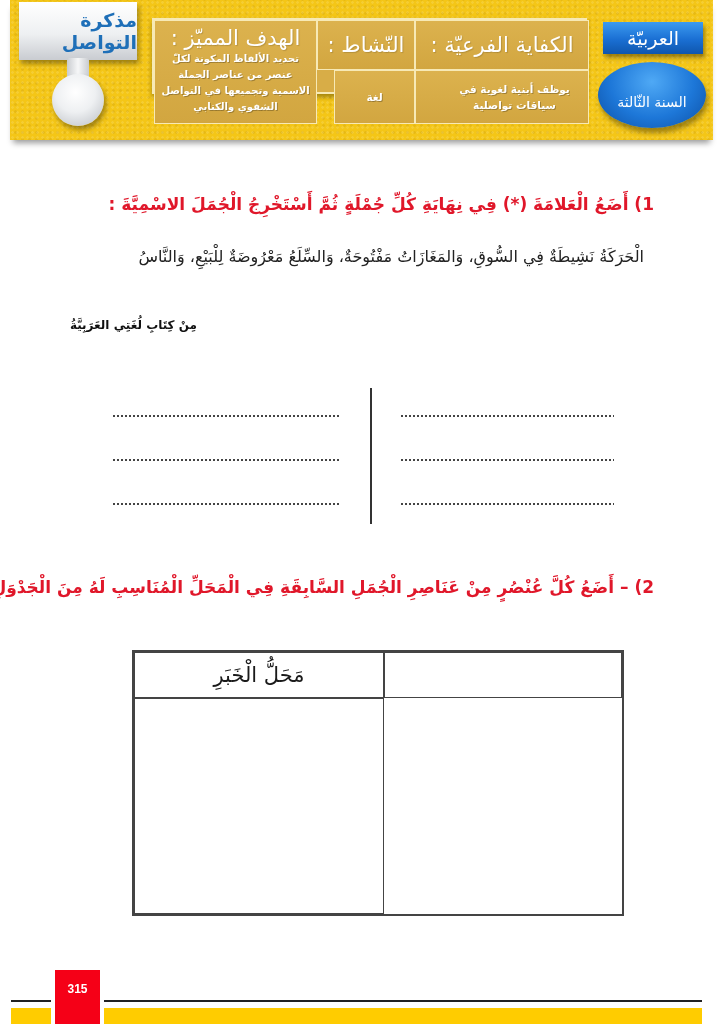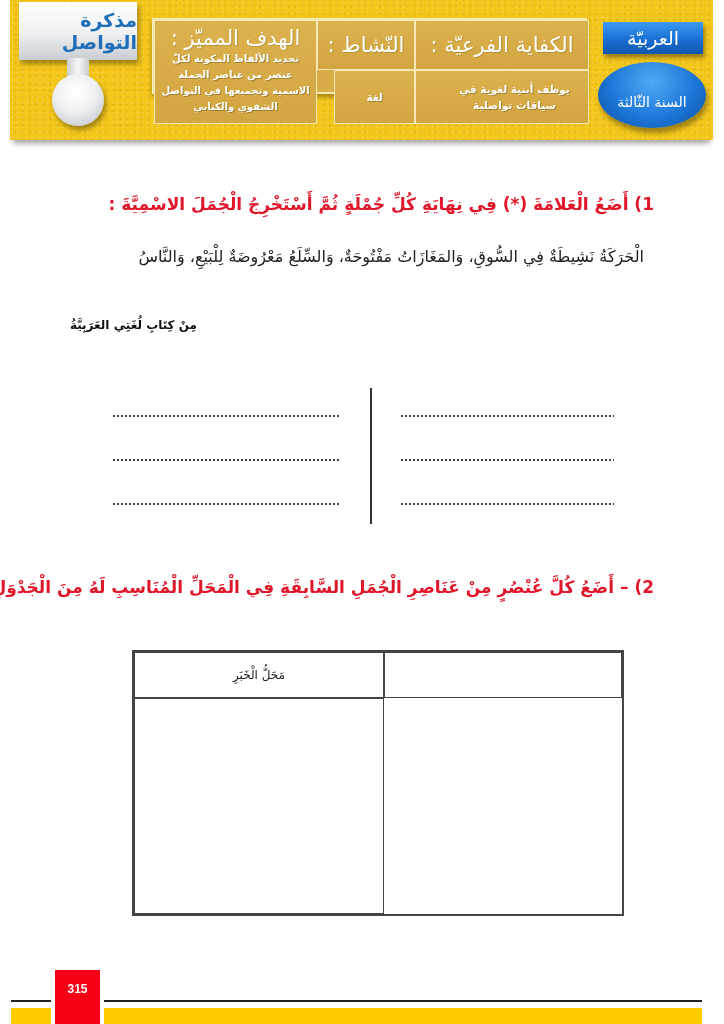--- a/index.html
+++ b/index.html
@@ -159,21 +159,21 @@
   
   .grid-table {
     position: absolute; left: 132px; top: 650px; width: 492px; height: 266px;
     border: 2px solid #444; display: grid;
     grid-template-columns: 250px 1fr; grid-template-rows: 46px 1fr;
     direction: ltr;
   }
   .gt-cell { border: 1px solid #444; }
   .gt-head {
     display: flex; align-items: center; justify-content: center;
-    font-size: 12px; direction: rtl; color: #1a1a1a;
+    font-size: 21px; direction: rtl; color: #1a1a1a;
   }
 
   
   .footer-line-l { position: absolute; left: 11px; top: 1000px; width: 40px; height: 2px; background: #222; }
   .footer-line-r { position: absolute; left: 104px; top: 1000px; width: 598px; height: 2px; background: #222; }
   .footer-band-l { position: absolute; left: 11px; top: 1008px; width: 40px; height: 16px; background: #ffcc00; }
   .footer-band-r { position: absolute; left: 104px; top: 1008px; width: 598px; height: 16px; background: #ffcc00; }
   .page-num {
     position: absolute; left: 55px; top: 970px; width: 45px; height: 54px;
     background: #f50017; color: #ffffff; font-weight: bold; font-size: 12px;

